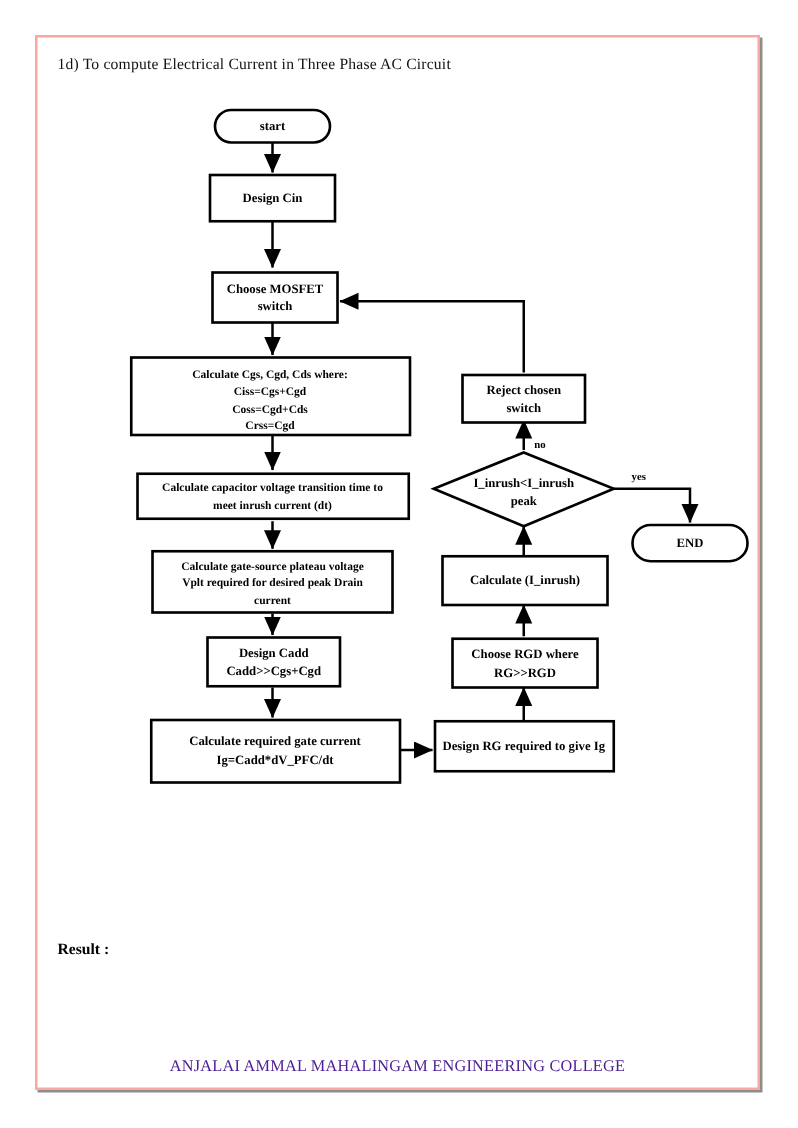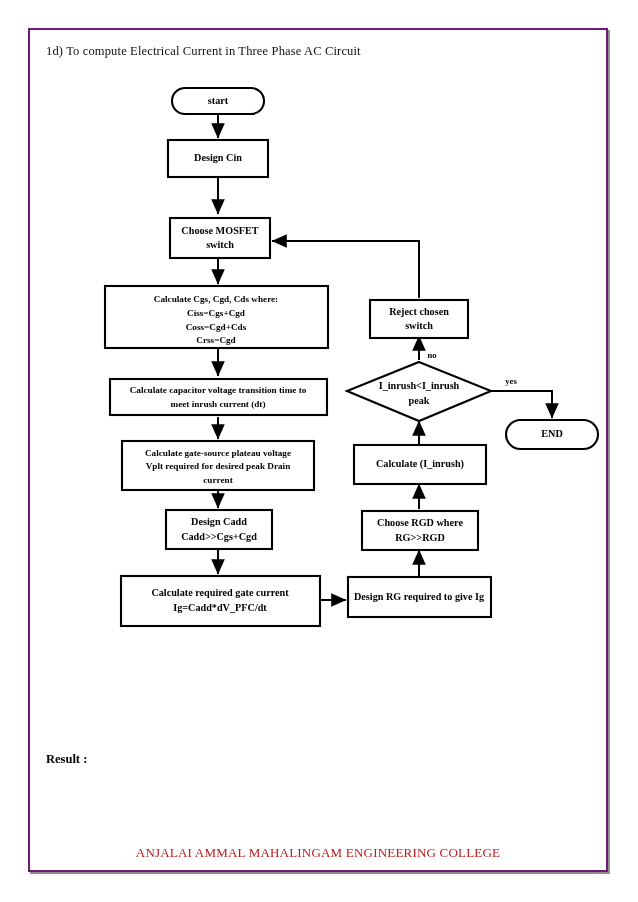--- a/index.html
+++ b/index.html
@@ -22,21 +22,21 @@
     height: 902px;
     background: #ffffff;
   }
   
   #page-frame {
     position: absolute;
     left: 28px;
     top: 28px;
     width: 580px;
     height: 844px;
-    border: 2px solid #701a75;
+    border: 2px solid #fca5a5;
     background: #ffffff;
     box-sizing: border-box;
     box-shadow: 2px 2px 0 #8e8e8e;
   }
   #page-frame::after {
     content: "";
     position: absolute;
     left: 2px; top: 2px; right: 2px; bottom: 2px;
     border: 1px solid #ffffff;
     pointer-events: none;
@@ -74,21 +74,21 @@
     color: #000000;
     white-space: nowrap;
   }
   #footer-text {
     position: absolute;
     left: 0;
     right: 0;
     top: 815px;
     text-align: center;
     font-size: 13px;
-    color: #b91c1c;
+    color: #4c1d95;
     letter-spacing: 0.2px;
   }
   
   .node-text {
     font-family: "Liberation Serif", "DejaVu Serif", serif;
     font-weight: bold;
     font-size: 9.2px;
     fill: #000000;
     text-anchor: middle;
     dominant-baseline: middle;

